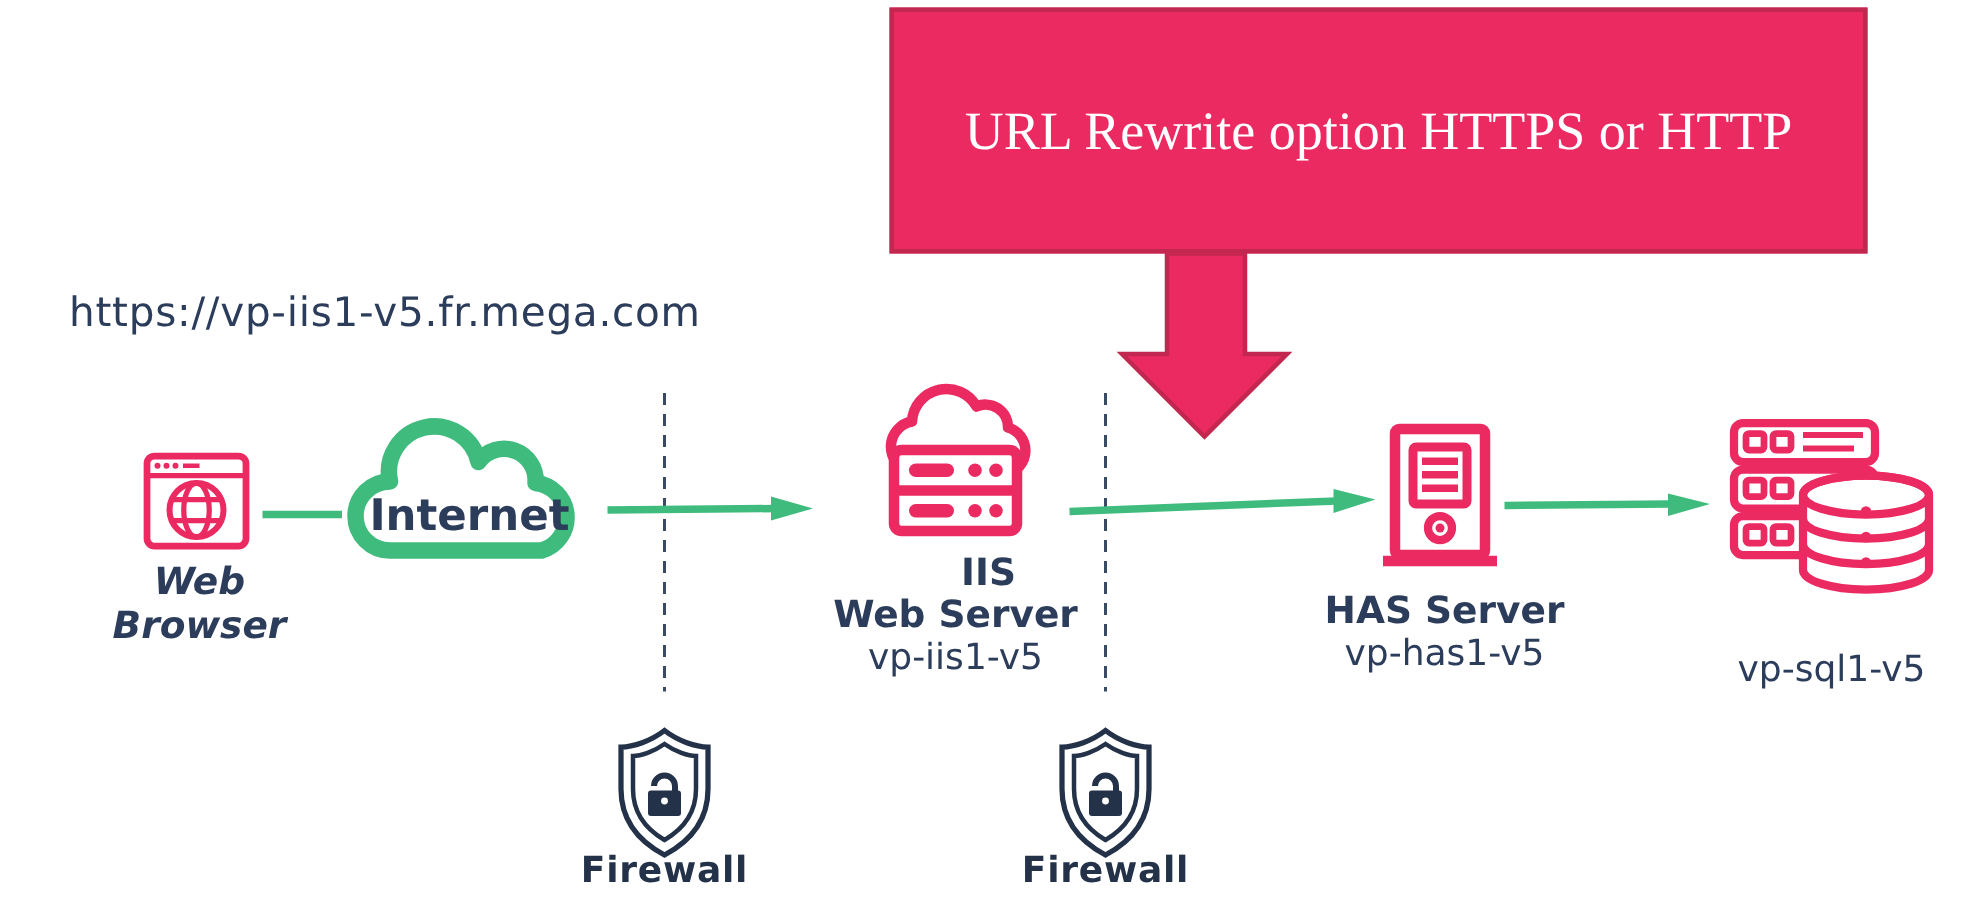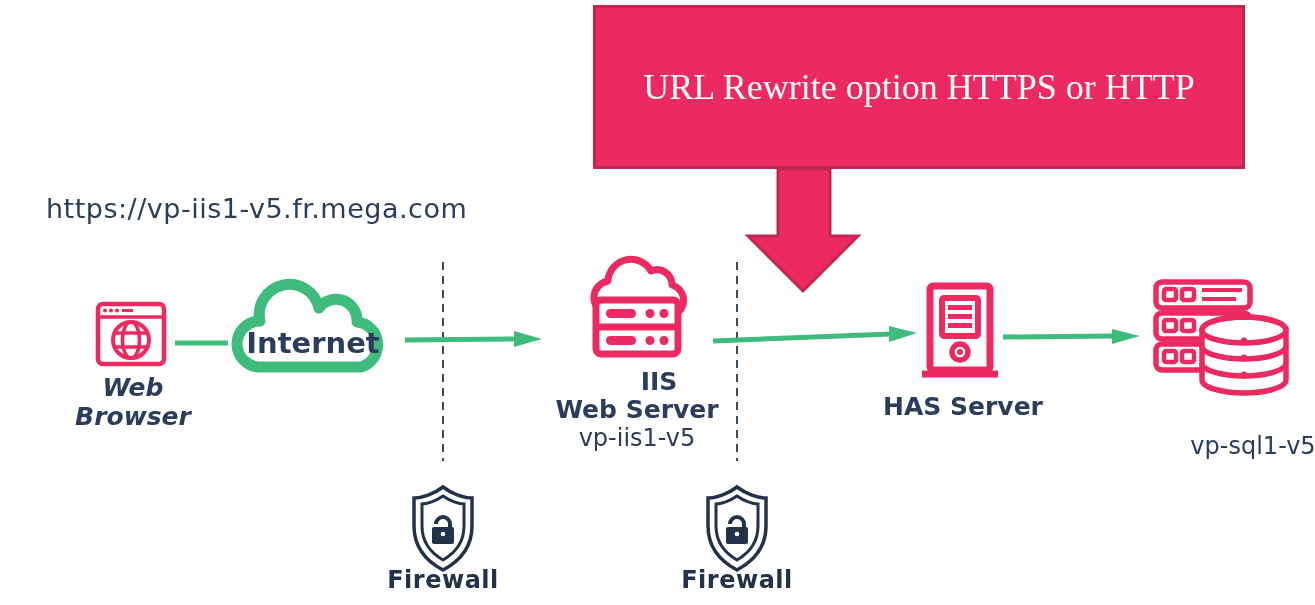--- a/index.html
+++ b/index.html
@@ -118,20 +118,21 @@
     <rect class="f-none s-pink" x="10" y="4" width="60" height="84" rx="3" stroke-width="7"></rect>
     <line class="s-pink" x1="2" y1="92" x2="78" y2="92" stroke-width="7"></line>
     <rect class="f-none s-pink" x="22" y="16" width="36" height="38" rx="2" stroke-width="6"></rect>
     <rect class="f-pink" x="28" y="23" width="24" height="5"></rect>
     <rect class="f-pink" x="28" y="32" width="24" height="5"></rect>
     <rect class="f-pink" x="28" y="41" width="24" height="5"></rect>
     <circle class="f-none s-pink" cx="40" cy="70" r="8" stroke-width="5.5"></circle>
     <circle class="f-pink" cx="40" cy="70" r="3"></circle>
   </svg>
   <div class="abs node-title" style="left:963px;top:393px;">HAS Server</div>
+  <div class="abs node-sub" style="left:963px;top:421px;">vp-has1-v5</div>
 
   <svg class="abs" style="left:1152px;top:278px;" width="140" height="120" viewBox="0 0 140 120">
     <rect class="f-none s-pink" x="4" y="4" width="94" height="26" rx="6" stroke-width="5.5"></rect>
     <rect class="f-none s-pink" x="4" y="35" width="94" height="26" rx="6" stroke-width="5.5"></rect>
     <rect class="f-none s-pink" x="4" y="66" width="94" height="26" rx="6" stroke-width="5.5"></rect>
     <rect class="f-none s-pink" x="12" y="11" width="12" height="11" rx="2" stroke-width="4.5"></rect>
     <rect class="f-none s-pink" x="30" y="11" width="12" height="11" rx="2" stroke-width="4.5"></rect>
     <line class="s-pink" x1="50" y1="12" x2="90" y2="12" stroke-width="4"></line>
     <line class="s-pink" x1="50" y1="21" x2="84" y2="21" stroke-width="4"></line>
     <rect class="f-none s-pink" x="12" y="42" width="12" height="11" rx="2" stroke-width="4.5"></rect>
@@ -139,21 +140,21 @@
     <rect class="f-none s-pink" x="12" y="73" width="12" height="11" rx="2" stroke-width="4.5"></rect>
     <rect class="f-none s-pink" x="30" y="73" width="12" height="11" rx="2" stroke-width="4.5"></rect>
     <path class="f-white s-pink" stroke-width="5.5" d="M50,52 A42 13 0 0 1 134,52 L134,102 A42 13 0 0 1 50,102 Z"></path>
     <ellipse class="f-none s-pink" cx="92" cy="52" rx="42" ry="13" stroke-width="5.5"></ellipse>
     <path class="f-none s-pink" stroke-width="5.5" d="M50,68 A42 13 0 0 0 134,68"></path>
     <path class="f-none s-pink" stroke-width="5.5" d="M50,85 A42 13 0 0 0 134,85"></path>
     <circle class="f-pink" cx="92" cy="63" r="3.5"></circle>
     <circle class="f-pink" cx="92" cy="80" r="3.5"></circle>
     <circle class="f-pink" cx="92" cy="97" r="3.5"></circle>
   </svg>
-  <div class="abs node-sub" style="left:1221px;top:432px;margin-left:32px;">vp-sql1-v5</div>
+  <div class="abs node-sub" style="left:1221px;top:432px;">vp-sql1-v5</div>
 
   <svg class="abs" style="left:409px;top:484px;" width="68" height="90" viewBox="0 0 68 90">
     <path class="f-none s-navy" stroke-width="3.5" d="M34,3 C25,10 13,14 5,14 L5,42 C5,63 17,77 34,86 C51,77 63,63 63,42 L63,14 C55,14 43,10 34,3 Z"></path>
     <path class="f-none s-navy" stroke-width="3" d="M34,12 C27,17 18,20 13,20 L13,42 C13,58 22,69 34,76 C46,69 55,58 55,42 L55,20 C50,20 41,17 34,12 Z"></path>
     <path class="f-none s-navy" stroke-width="4" d="M27,40 a7,7 0 0 1 14,0 v4"></path>
     <rect class="f-navy" x="23" y="43" width="22" height="17" rx="2"></rect>
     <circle class="f-white" cx="34" cy="50" r="2.3"></circle>
   </svg>
   <div class="abs fw-label" style="left:443px;top:566px;">Firewall</div>
 

